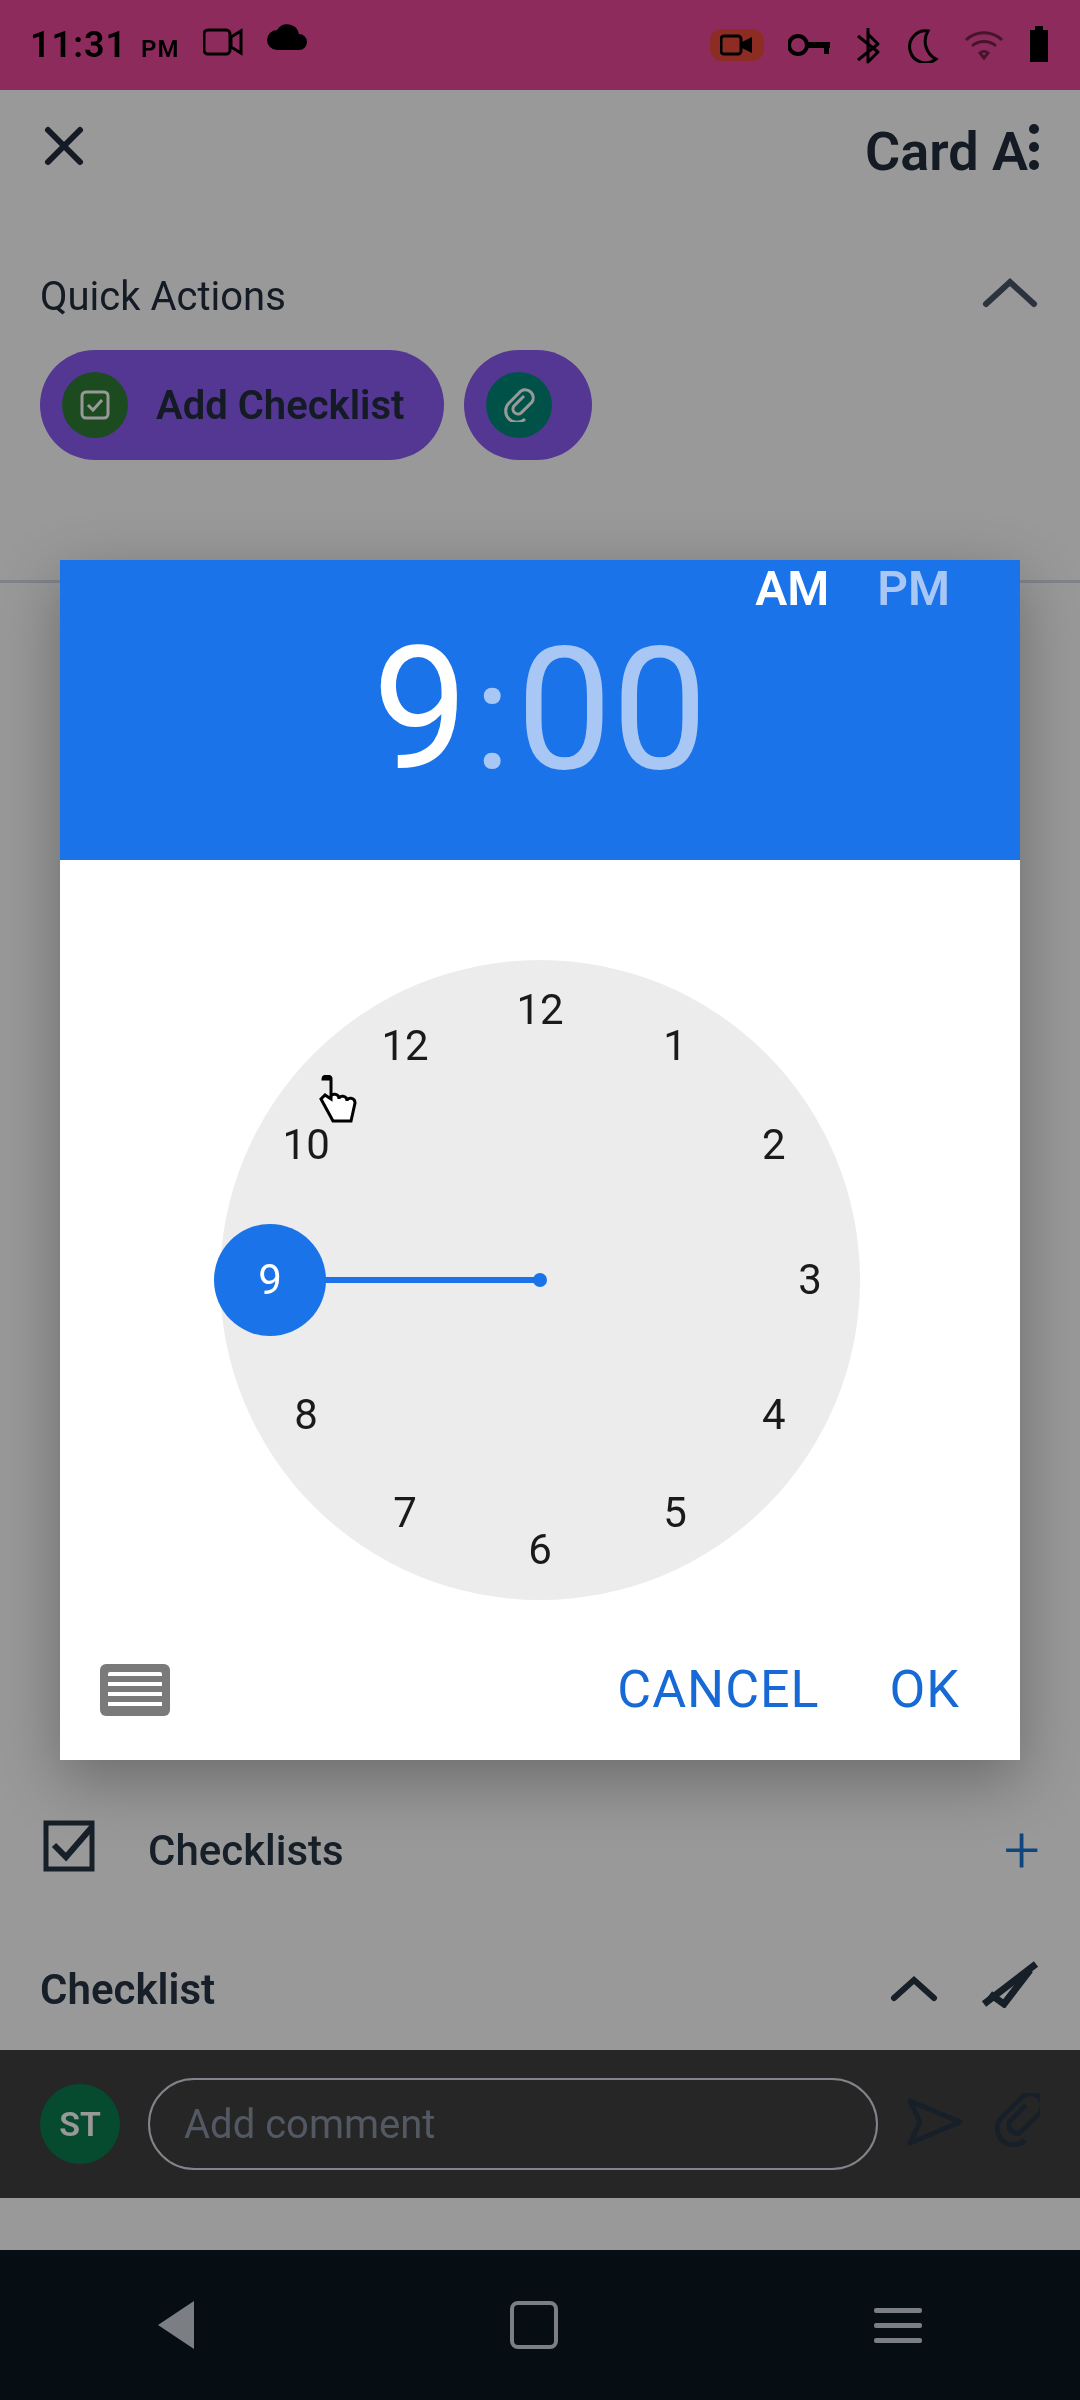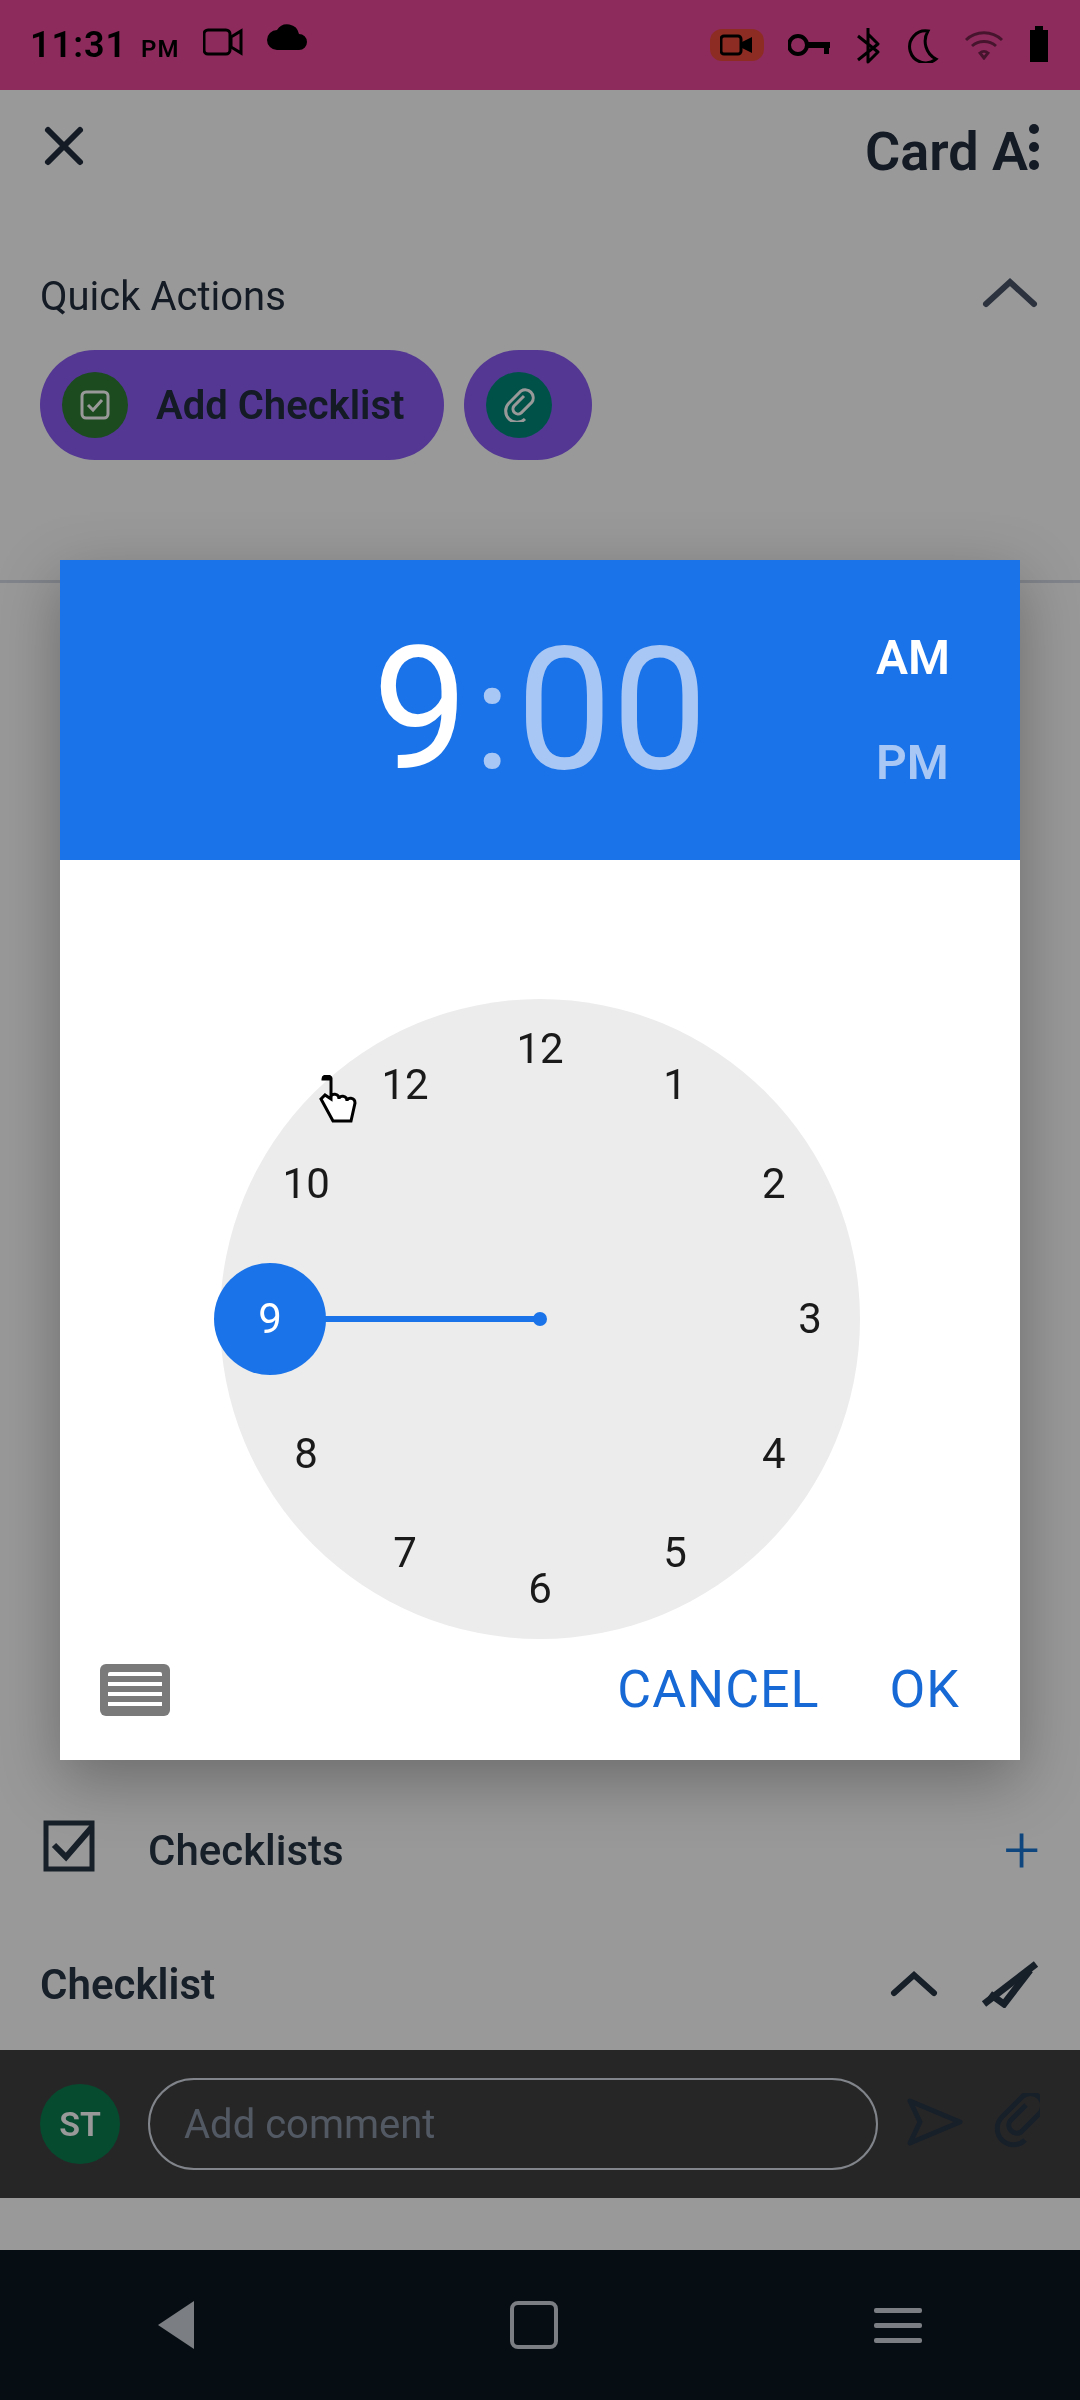--- a/index.html
+++ b/index.html
@@ -57,21 +57,21 @@
     position: absolute; left: 0; right: 0; top: 1783px;
     display: flex; align-items: center; padding: 30px 40px;
     font-size: 42px; font-weight: 500; color: #273445;
   }
   .checklists-header .chk-icon { margin-right: 50px; }
   .checklists-header .spacer { flex: 1; }
   .checklists-header .plus { font-size: 64px; color: #1976d2; font-weight: 300; }
 
   .checklist-item {
     position: absolute; left: 0; right: 0; top: 1960px;
-    display: flex; align-items: flex-start; padding: 0 40px;
+    display: flex; align-items: center; padding: 0 40px;
     font-size: 42px; font-weight: 600; color: #273445;
   }
   .checklist-item .spacer { flex: 1; }
 
   
   .comment-bar {
     position: absolute; left: 0; right: 0; top: 2050px;
     display: flex; align-items: center; padding: 28px 40px; gap: 28px;
     background: #404040;
   }
@@ -117,28 +117,28 @@
   .dialog-header {
     background: #1a73e8; height: 300px; position: relative;
     display: flex; align-items: center; justify-content: center; color: #fff;
   }
   .time-display { display: flex; align-items: baseline; font-weight: 400; }
   .time-hour   { font-size: 170px; color: #fff; line-height: 1; }
   .time-colon  { font-size: 150px; color: #a9c7f5; line-height: 1; margin: 0 6px; }
   .time-minute { font-size: 170px; color: #a9c7f5; line-height: 1; }
   .ampm-col {
     position: absolute; right: 70px; top: 0; bottom: 0;
-    display: flex; flex-direction: column; justify-content: center; gap: 48px;
+    display: flex; flex-direction: row; justify-content: center; gap: 48px;
     font-size: 48px; font-weight: 600;
   }
   .ampm-col .sel { color: #fff; }
   .ampm-col .unsel { color: #a9c7f5; }
 
   .clock-area {
-    flex: 1; position: relative; display: flex; align-items: flex-end; justify-content: center;
+    flex: 1; position: relative; display: flex; align-items: center; justify-content: center;
     padding-top: 60px;
   }
   .clock-face {
     position: relative; width: 640px; height: 640px; border-radius: 50%;
     background: #ececec;
   }
   .clock-center {
     position: absolute; left: 50%; top: 50%; width: 14px; height: 14px;
     background: #1a73e8; border-radius: 50%; transform: translate(-50%, -50%);
   }

